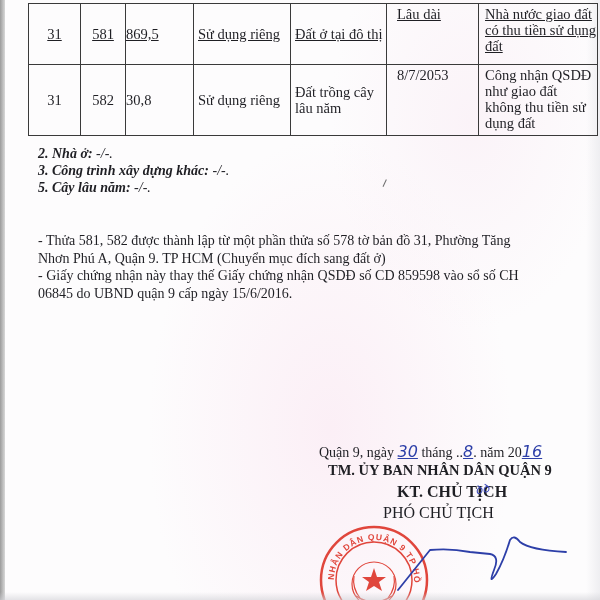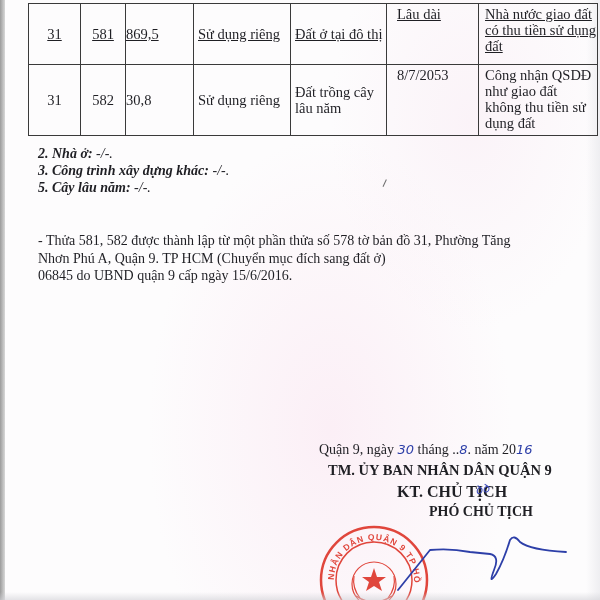--- a/index.html
+++ b/index.html
@@ -99,21 +99,22 @@
     .date-line {
       position: absolute;
       left: 19px;
       top: 12px;
       white-space: nowrap;
     }
     .hand {
       font-family: "DejaVu Sans", sans-serif;
       color: #2d3fa8;
       font-style: italic;
-      font-size: 13px;
+      font-size: 16px;
+      text-decoration: underline;
     }
     .org-line {
       position: absolute;
       left: 28px;
       top: 32px;
       font-weight: bold;
       font-size: 14.5px;
       white-space: nowrap;
     }
     .kt-line {
@@ -132,24 +133,23 @@
       color: #3b49b8;
       font-family: "DejaVu Sans", sans-serif;
       font-style: italic;
       font-size: 12px;
       transform: rotate(-12deg);
     }
     .vice-line {
       position: absolute;
       left: 83px;
       top: 74px;
-      font-weight: bold;
-      font-size: 14px;
-      white-space: nowrap;
-      margin-left: 46px;
+      font-weight: normal;
+      font-size: 16px;
+      white-space: nowrap;
     }
     .seal {
       position: absolute;
       left: 318px;
       top: 524px;
       width: 112px;
       height: 112px;
     }
     .signature {
       position: absolute;
@@ -239,20 +239,21 @@
       <span>3. Công trình xây dựng khác:</span><span class="val"> -/-.</span>
     </div>
     <div class="item" style="margin-top:1px">
       <span>5. Cây lâu năm:</span><span class="val"> -/-.</span>
     </div>
   </div>
 
   <div class="notes">
     <div class="note-line">- Thửa 581, 582 được thành lập từ một phần thửa số 578 tờ bản đồ 31, Phường Tăng</div>
     <div class="note-line">Nhơn Phú A, Quận 9. TP HCM (Chuyển mục đích sang đất ở)</div>
+    <div class="note-line">- Giấy chứng nhận này thay thế Giấy chứng nhận QSDĐ số CD 859598 vào sổ số CH</div>
     <div class="note-line">06845 do UBND quận 9 cấp ngày 15/6/2016.</div>
   </div>
 
   <div class="tick-mark"></div>
 
   <div class="sign-block">
     <div class="date-line">
       <span>Quận 9, ngày </span><span class="hand">30</span><span> tháng ..</span><span class="hand">8</span><span>. năm 20</span><span class="hand">16</span>
     </div>
     <div class="org-line">TM. ỦY BAN NHÂN DÂN QUẬN 9</div>

